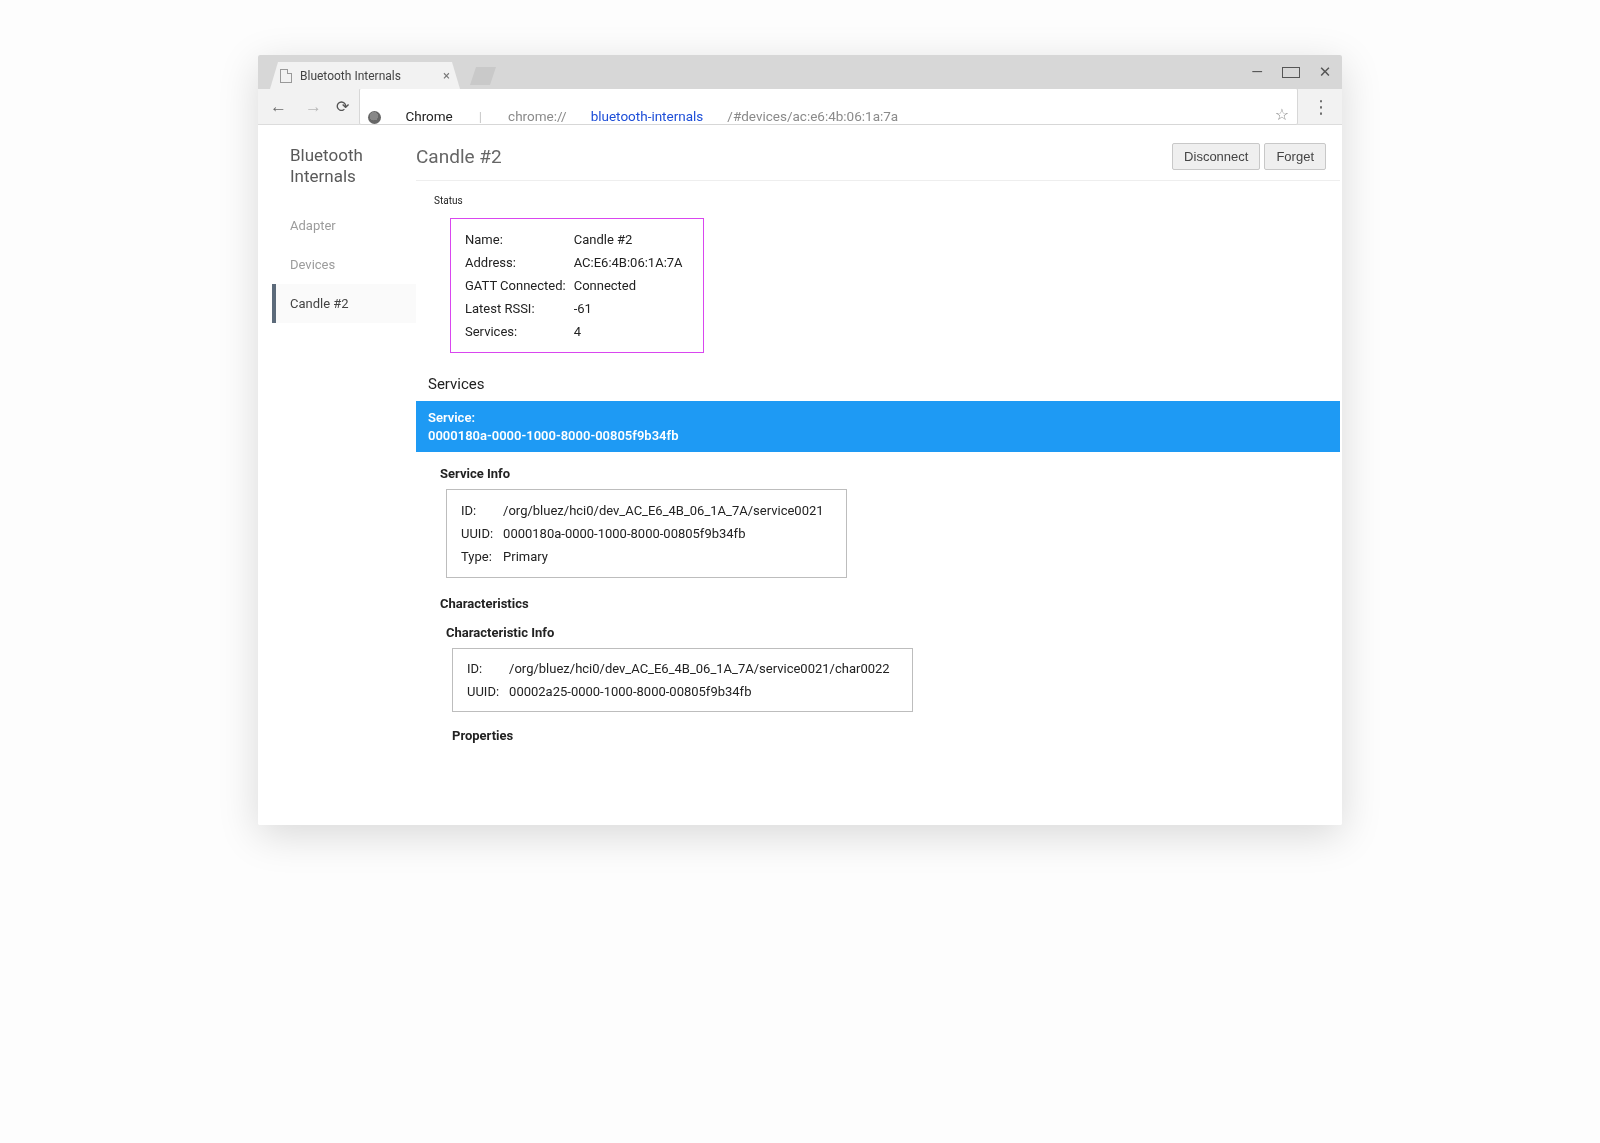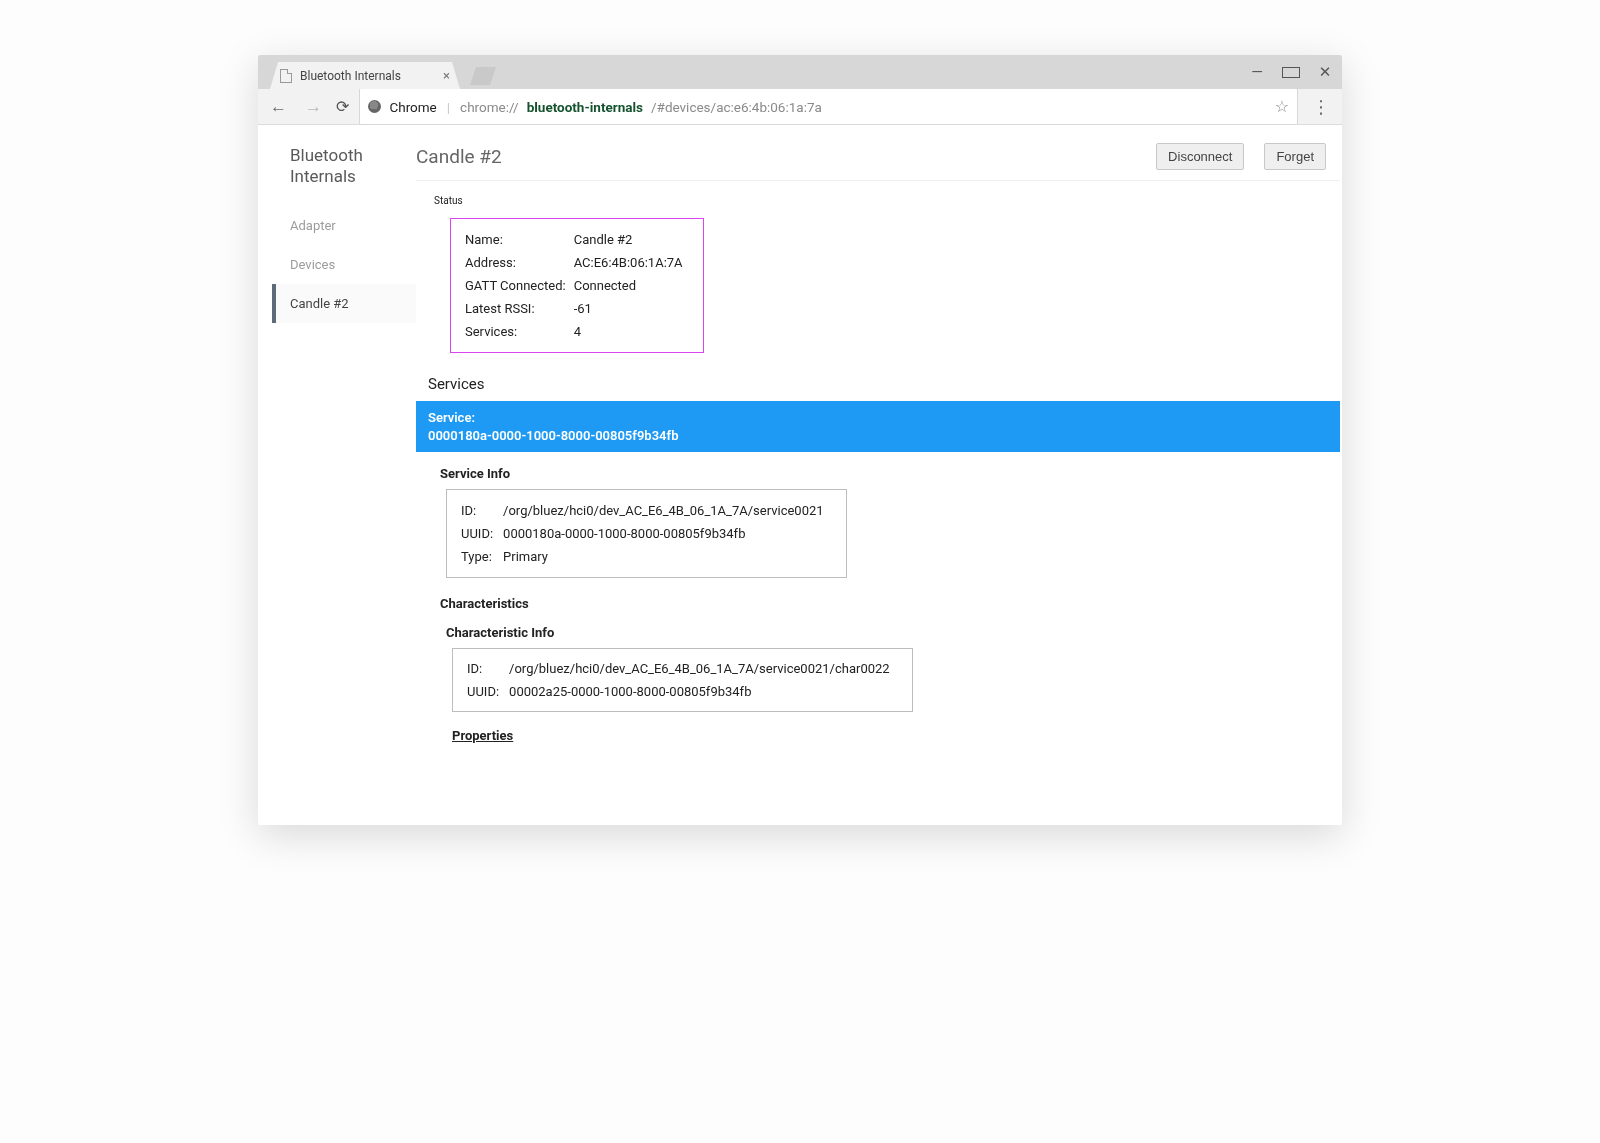--- a/index.html
+++ b/index.html
@@ -69,34 +69,34 @@
   .navbtn { color: #6b6b6b; font-size: 17px; padding: 0 4px; }
   .navbtn.fwd { color: #b8b8b8; }
   .reload { font-size: 16px; color:#555; }
   .omnibox {
     flex: 1;
     height: 37px;
     background: #fff;
     border: 1px solid #d7d7d7;
     border-radius: 2px;
     display: flex;
-    align-items: center;
+    align-items: flex-end;
     padding: 0 8px;
     font-size: 13.5px;
     color: #555;
-    gap: 8px;
+    gap: 24px;
     overflow: hidden;
   }
   .siteicon {
     width: 13px; height: 13px; border-radius: 50%;
     background: radial-gradient(circle at 45% 40%, #888 0 40%, #666 41% 100%);
     display:inline-block;
   }
   .scheme { color: #222; }
-  .host { color: #14532d; font-weight: 700; }
+  .host { color: #1d4ed8; font-weight: 400; }
   .pathbar { color: #8a8a8a; }
   .sep { color: #c8c8c8; margin: 0 2px; }
   .star { margin-left: auto; color: #888; font-size: 16px; }
   .menuicon { color:#666; font-size: 18px; padding: 0 4px; }
 
   .content {
     flex: 1;
     display: flex;
     overflow: hidden;
     background: #fff;
@@ -132,21 +132,21 @@
     color: #222;
   }
   .page-header {
     display: flex;
     align-items: center;
     border-bottom: 1px solid #eee;
     padding-bottom: 10px;
     margin-bottom: 14px;
   }
   .page-title { font-size: 19px; color: #666; font-weight: 400; }
-  .hdrbtns { margin-left: auto; display:flex; gap: 20px; padding-right: 14px;}
+  .hdrbtns { margin-left: auto; display:flex; gap: 4px; padding-right: 14px;}
   .hdrbtns button {
     background: #efefef;
     border: 1px solid #c8c8c8;
     border-radius: 2px;
     font-size: 13px;
     color: #444;
     padding: 5px 11px;
     cursor: pointer;
   }
 
@@ -182,21 +182,21 @@
   }
   .infobox2 table td { padding: 3px 8px 3px 0; }
   .infobox3 {
     border: 1px solid #bdbdbd;
     margin-left: 36px;
     padding: 7px 12px;
     font-size: 13px;
     display: inline-block;
   }
   .infobox3 table td { padding: 3px 8px 3px 0; }
-  .prop-h { font-size: 13px; font-weight: 700; margin: 12px 0 4px 36px; text-decoration: underline; }
+  .prop-h { font-size: 13px; font-weight: 700; margin: 12px 0 4px 36px; }
 </style>
 </head>
 <body>
 
 <div class="window">
 
   <div class="tabbar">
     <div class="tab">
       <span class="doc-icon"></span>
       <span>Bluetooth Internals</span>

